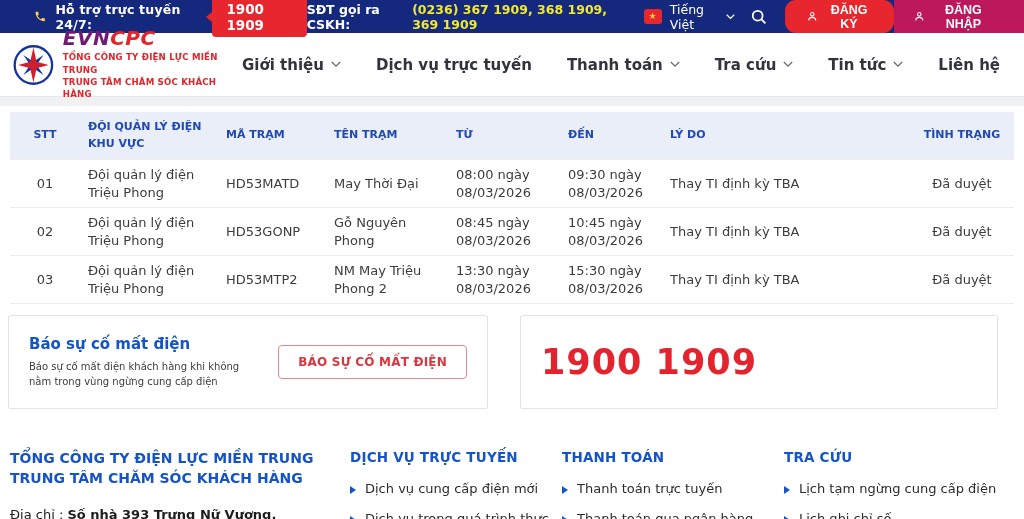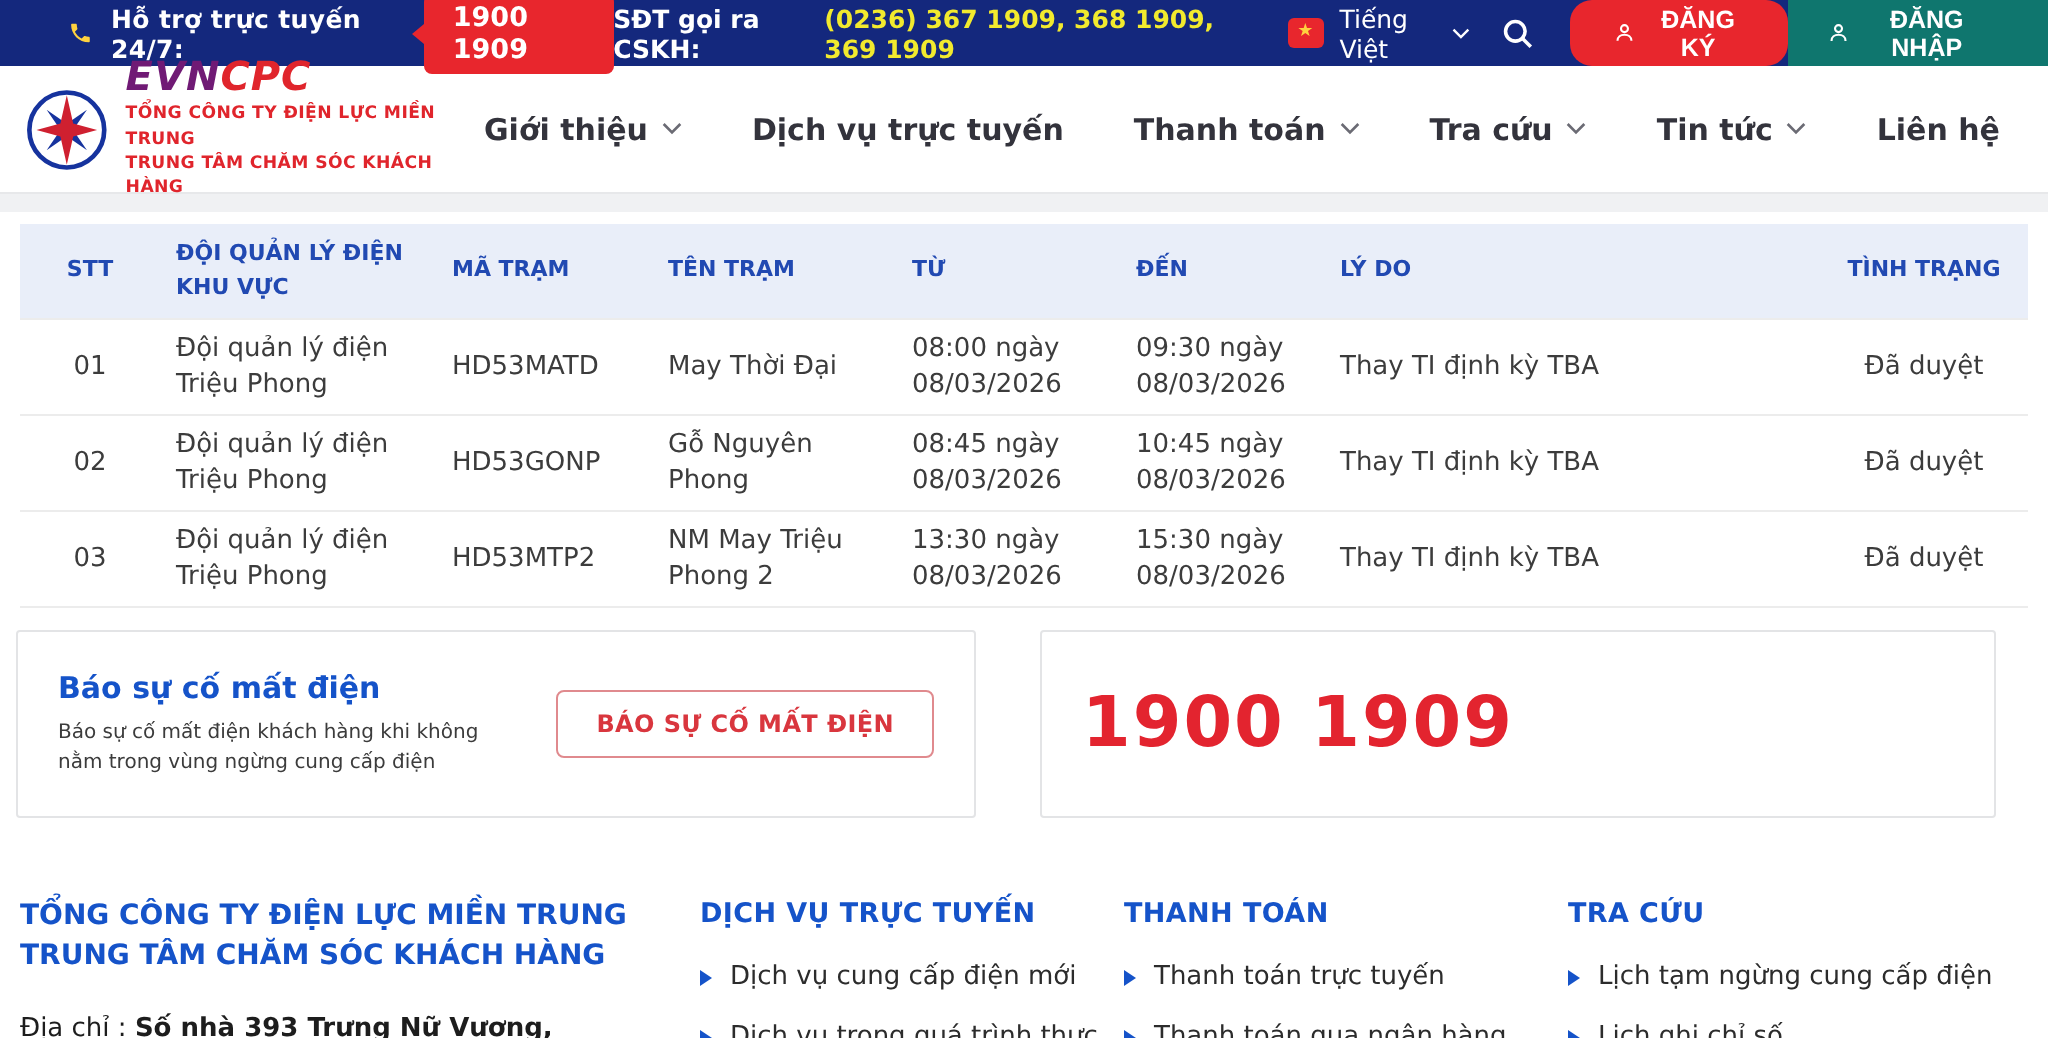--- a/index.html
+++ b/index.html
@@ -21,21 +21,21 @@
   .cskh-numbers { color:#f2ea2e; font-weight:bold; }
   .flag { width:22px; height:15px; background:#e8262d; border-radius:3px; display:flex; align-items:center;
     justify-content:center; color:#ffd23f; font-size:9px; line-height:1; margin-right:8px; }
   .lang { display:flex; align-items:center; gap:6px; font-weight:500; margin-right:16px; cursor:pointer; }
   .chev { width:11px; height:8px; display:block; }
   .search-btn { margin-right:18px; cursor:pointer; display:flex; align-items:center; }
   .search-ic { width:16px; height:16px; display:block; }
   .auth-btn { height:33px; display:flex; align-items:center; gap:8px; padding:0 22px;
     font-weight:bold; font-size:12.5px; color:#fff; cursor:pointer; border:none; }
   .btn-register { background:#e8262d;border-radius:11px; }
-  .btn-login { background:#0f766e; padding-right:30px;padding-left:20px; }
+  .btn-login { background:#be185d; padding-right:30px;padding-left:20px; }
   .person-ic { width:13px; height:13px; display:block; }
 
   
   .navbar { height:64px; background:#fff; display:flex; align-items:center;
     padding:0 24px 0 12px; border-bottom:1px solid #e7e8ea; }
   .brand { display:flex; align-items:center; gap:8px; cursor:pointer; }
   .logo-svg { width:46px; height:46px; display:block; }
   .brand-text {}
   .brand-name { font-size:20px; font-weight:800; font-style:italic; letter-spacing:.5px; line-height:1; }
   .brand-name .evn { color:#701a75; }

